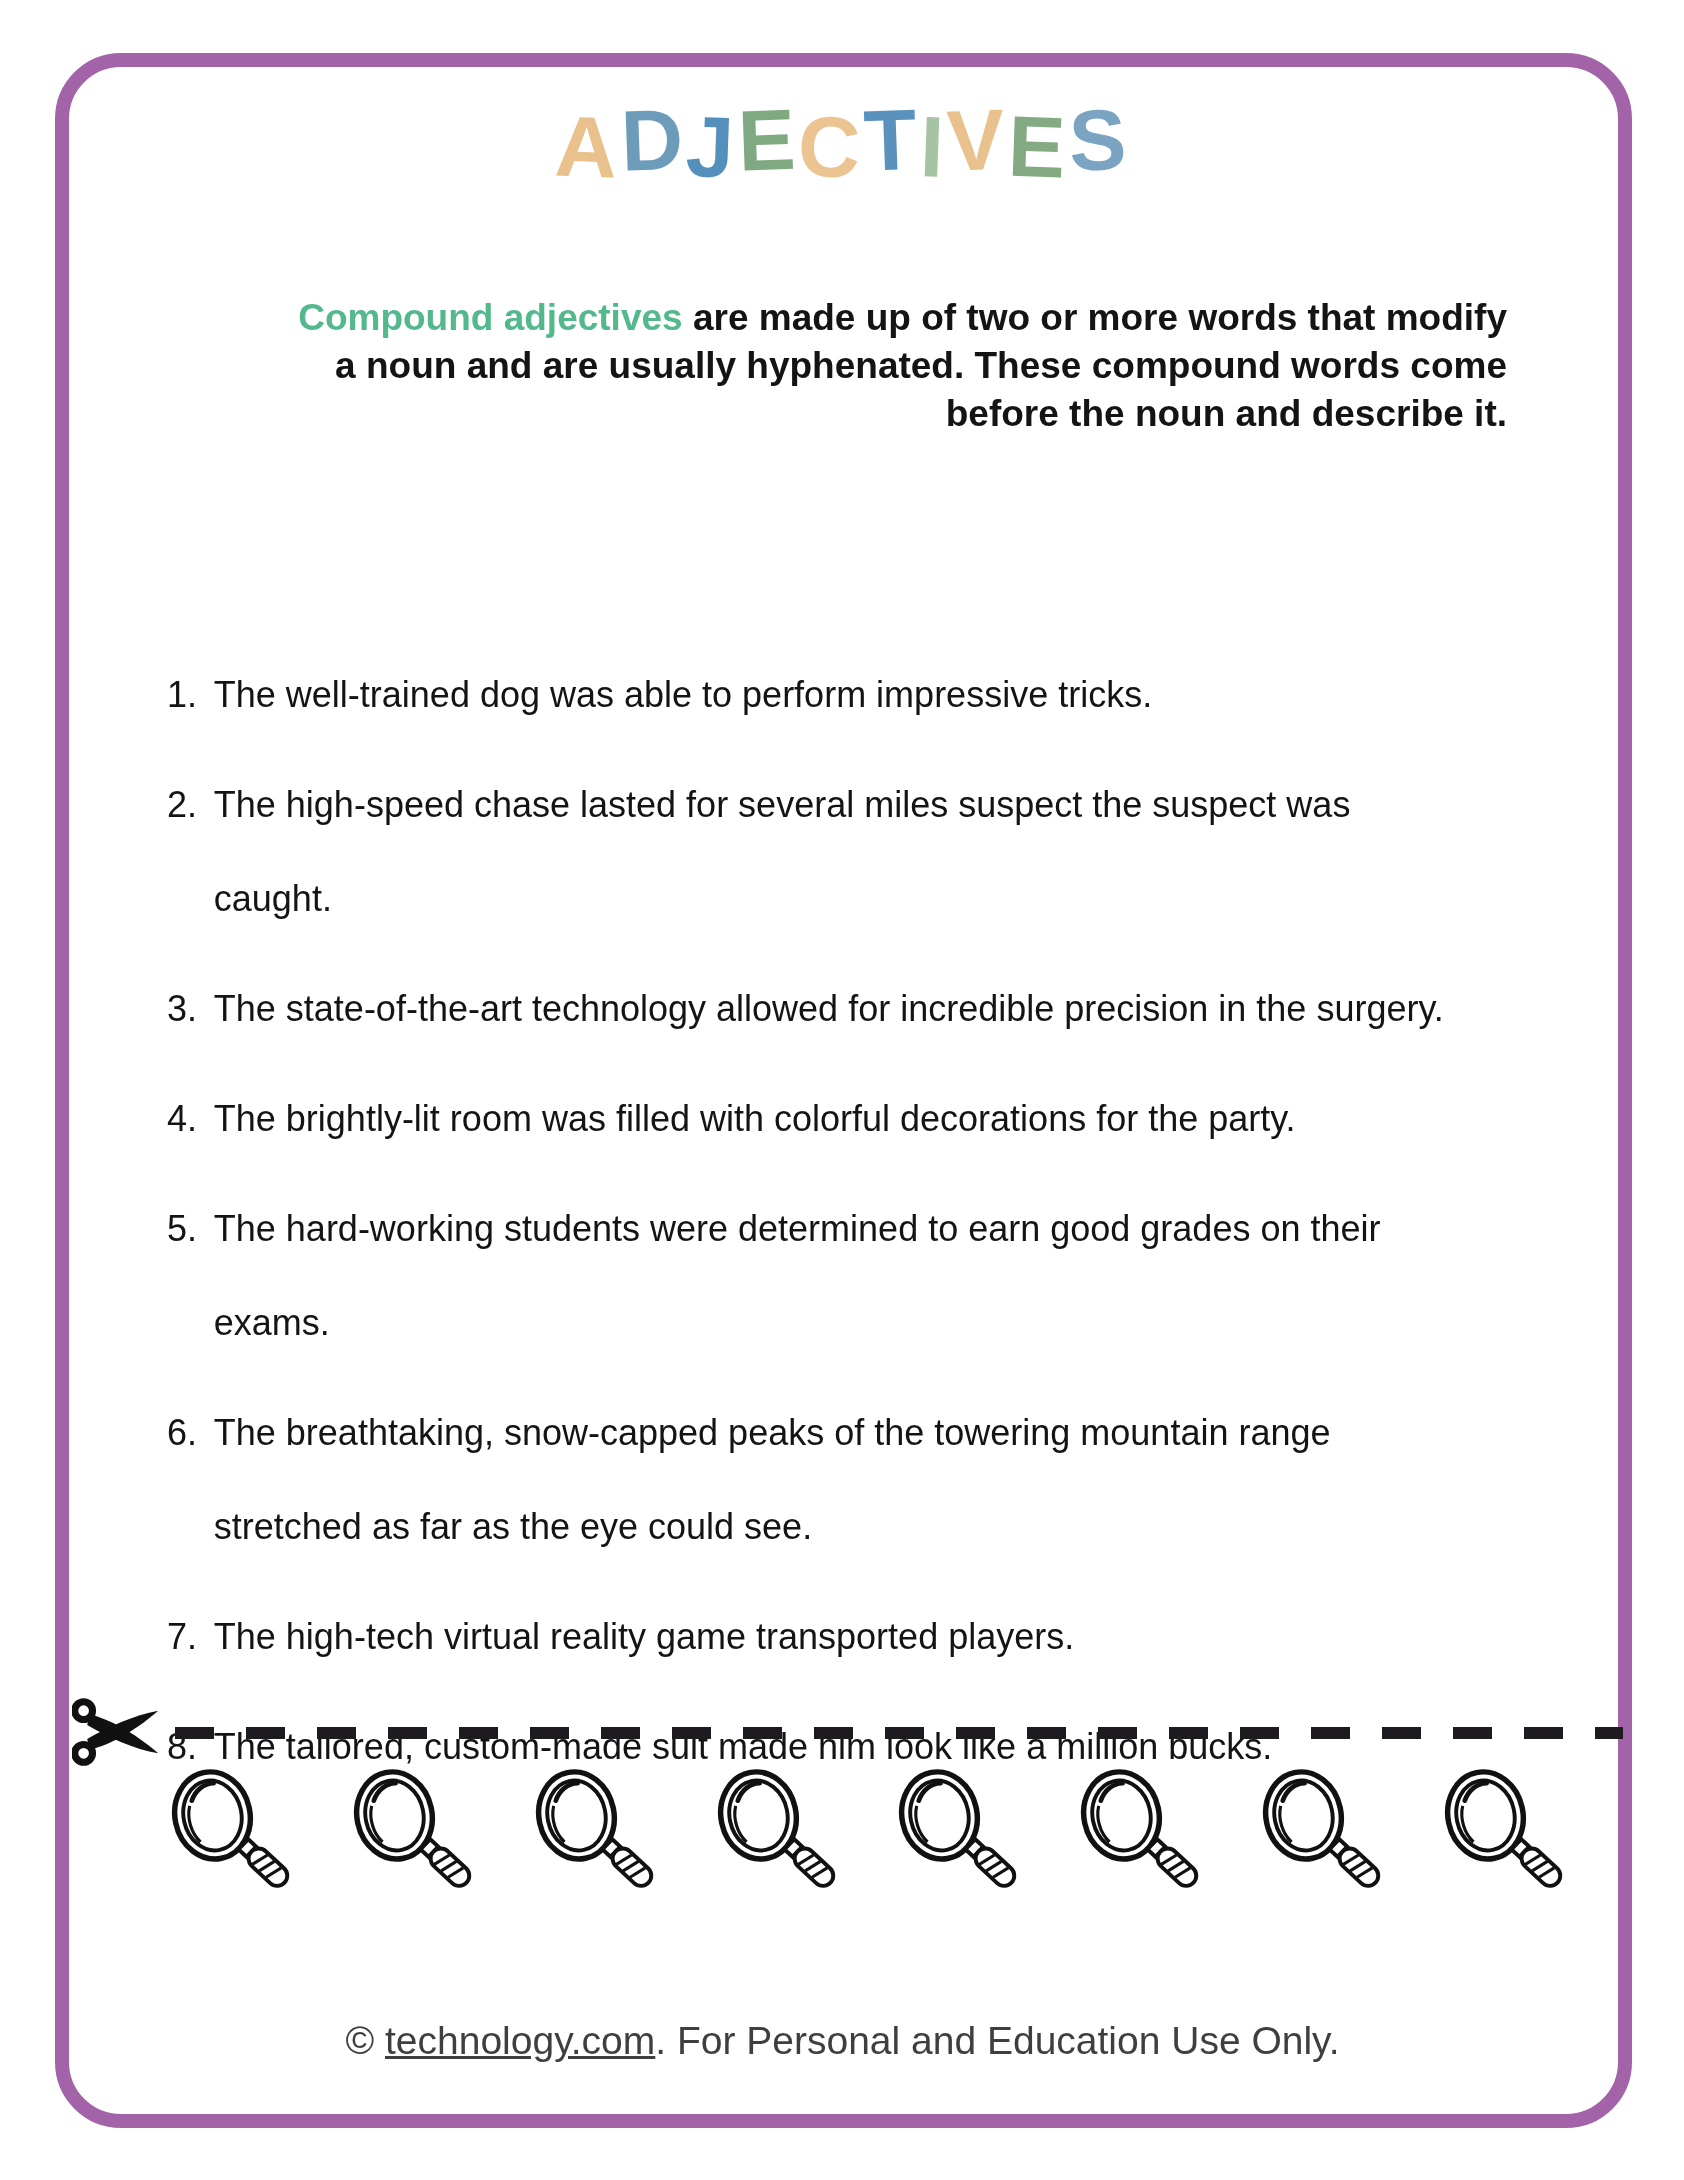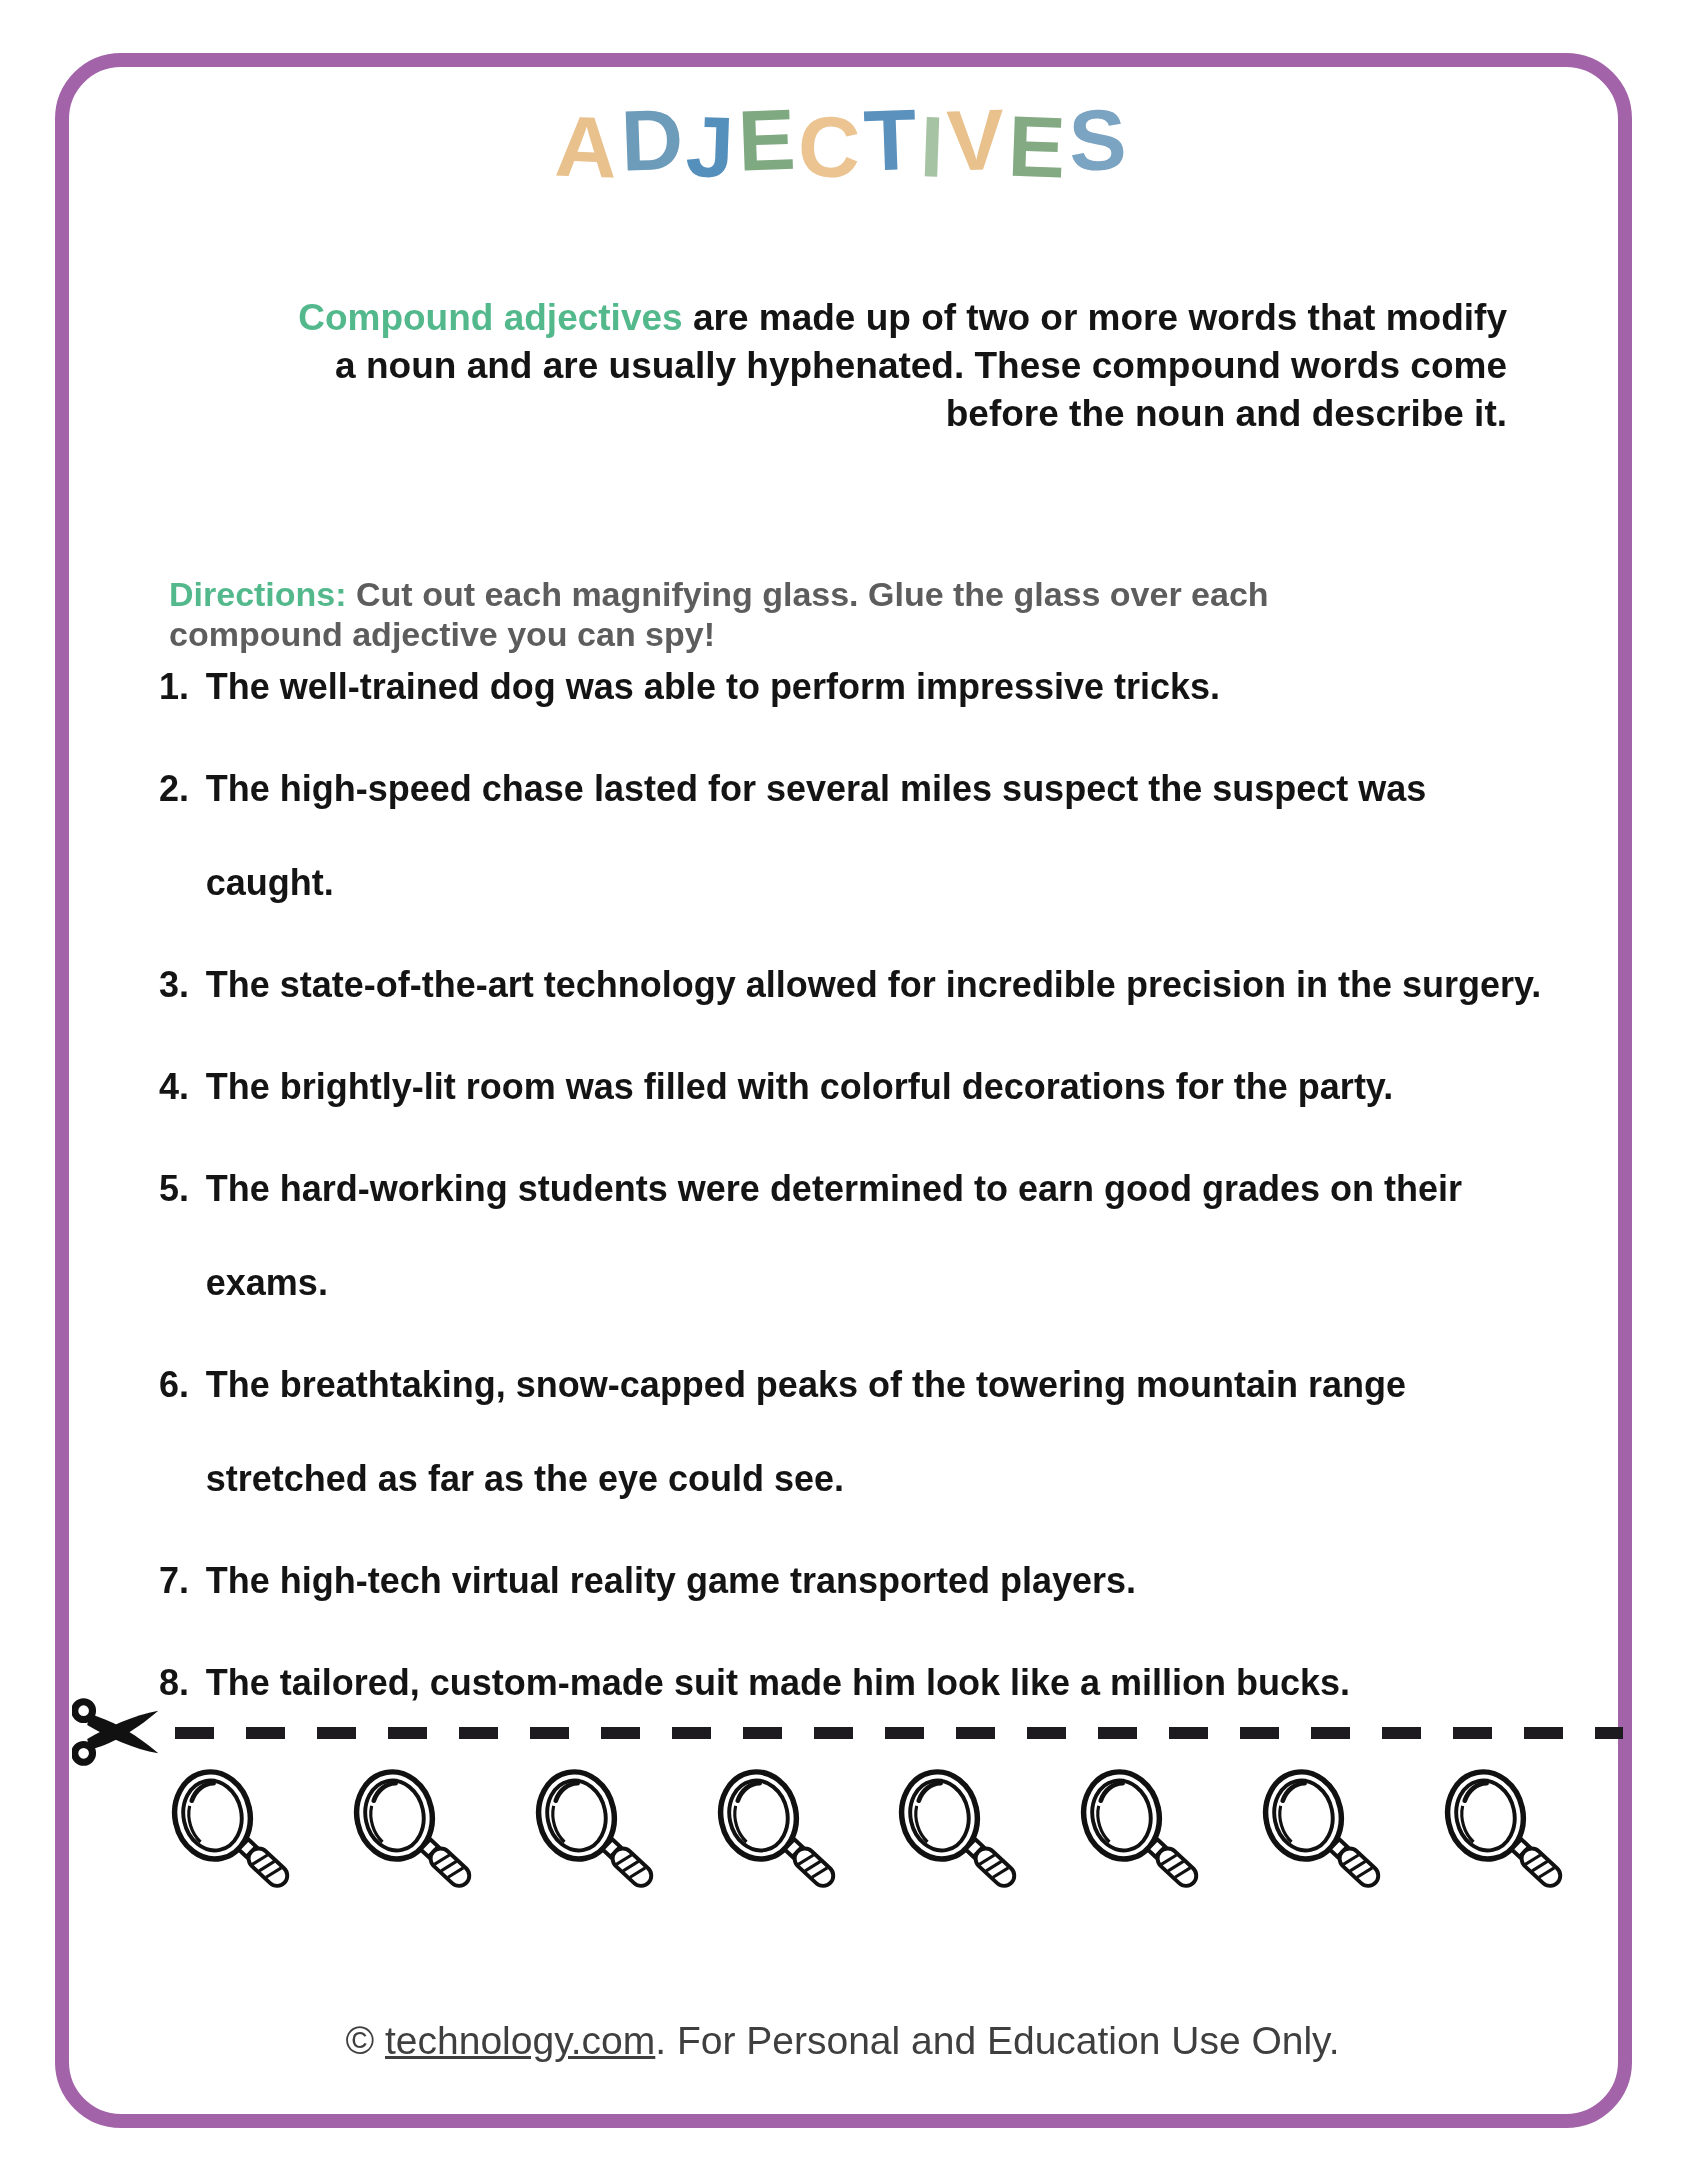--- a/index.html
+++ b/index.html
@@ -41,21 +41,21 @@
     position:absolute;left:169px;top:540px;width:1244px;
     font-size:34px;line-height:40px;font-weight:bold;color:#5d5d5d;
     white-space:pre-line;
   }
   
   .sentences{
     position:absolute;left:135px;top:632px;width:1380px;
     margin:0;padding:0 0 0 56px;
     font-size:36px;line-height:94px;color:#141414;
   }
-  .sentences li{white-space:pre-line;margin:8px;padding-left:6.8px;font-weight:bold;}
+  .sentences li{white-space:pre-line;margin:16px;padding-left:6.8px;}
   
   .scissors{position:absolute;left:72px;top:1692px;width:89px;height:80px;}
   .dash-line{
     position:absolute;left:175px;top:1727px;width:1448px;height:12px;
     background:repeating-linear-gradient(to right,#1e1b20 0 39px,transparent 39px 71px);
   }
   
   .magnifier-row{
     position:absolute;left:164px;top:1760px;width:1402px;
     display:flex;justify-content:space-between;align-items:flex-start;
@@ -87,22 +87,20 @@
         <span style="color: rgb(131, 170, 131);">E</span>
         <span style="color: rgb(123, 164, 195);">S</span>
       </span>
   </div>
 
   <p class="intro"><span class="hl-green" style="color: rgb(83, 185, 140);">Compound adjectives</span><span> are made up of two or more words that modify
 a noun and are usually hyphenated. These compound words come
 before the noun and describe it.</span></p>
 
 
-  <p class="directions"><span class="hl-green" style="color: rgb(83, 185, 140);">Directions:</span><span> Cut out each magnifying glass. Glue the glass over each
-compound adjective you can spy!</span></p>
 
   <ol class="sentences">
       <li>The well-trained dog was able to perform impressive tricks.</li>
       <li>The high-speed chase lasted for several miles suspect the suspect was
 caught.</li>
       <li>The state-of-the-art technology allowed for incredible precision in the surgery.</li>
       <li>The brightly-lit room was filled with colorful decorations for the party.</li>
       <li>The hard-working students were determined to earn good grades on their
 exams.</li>
       <li>The breathtaking, snow-capped peaks of the towering mountain range

